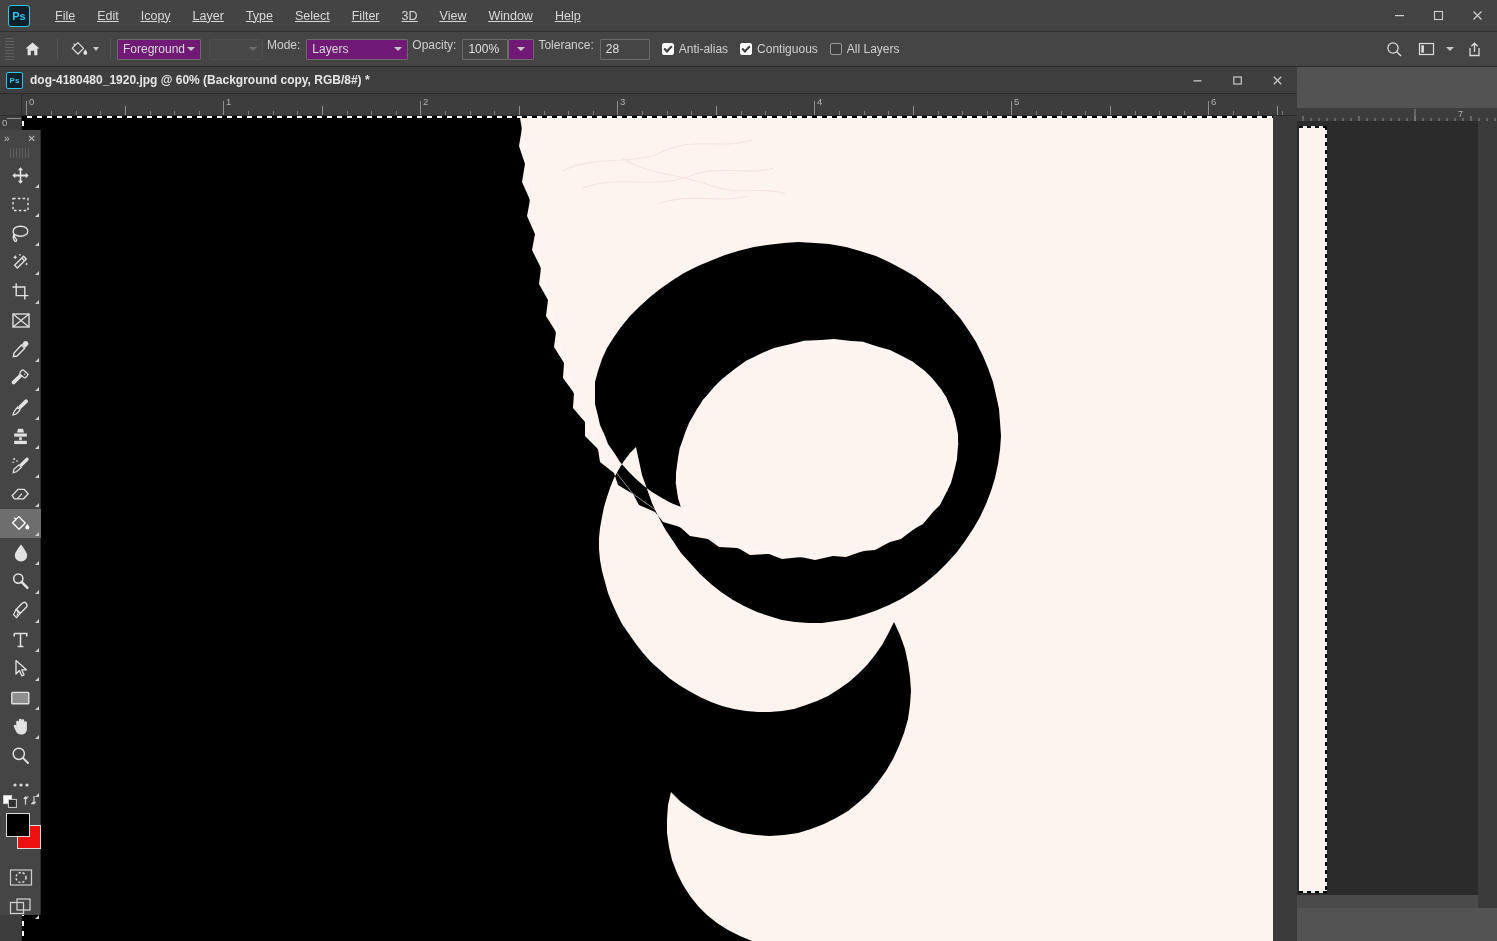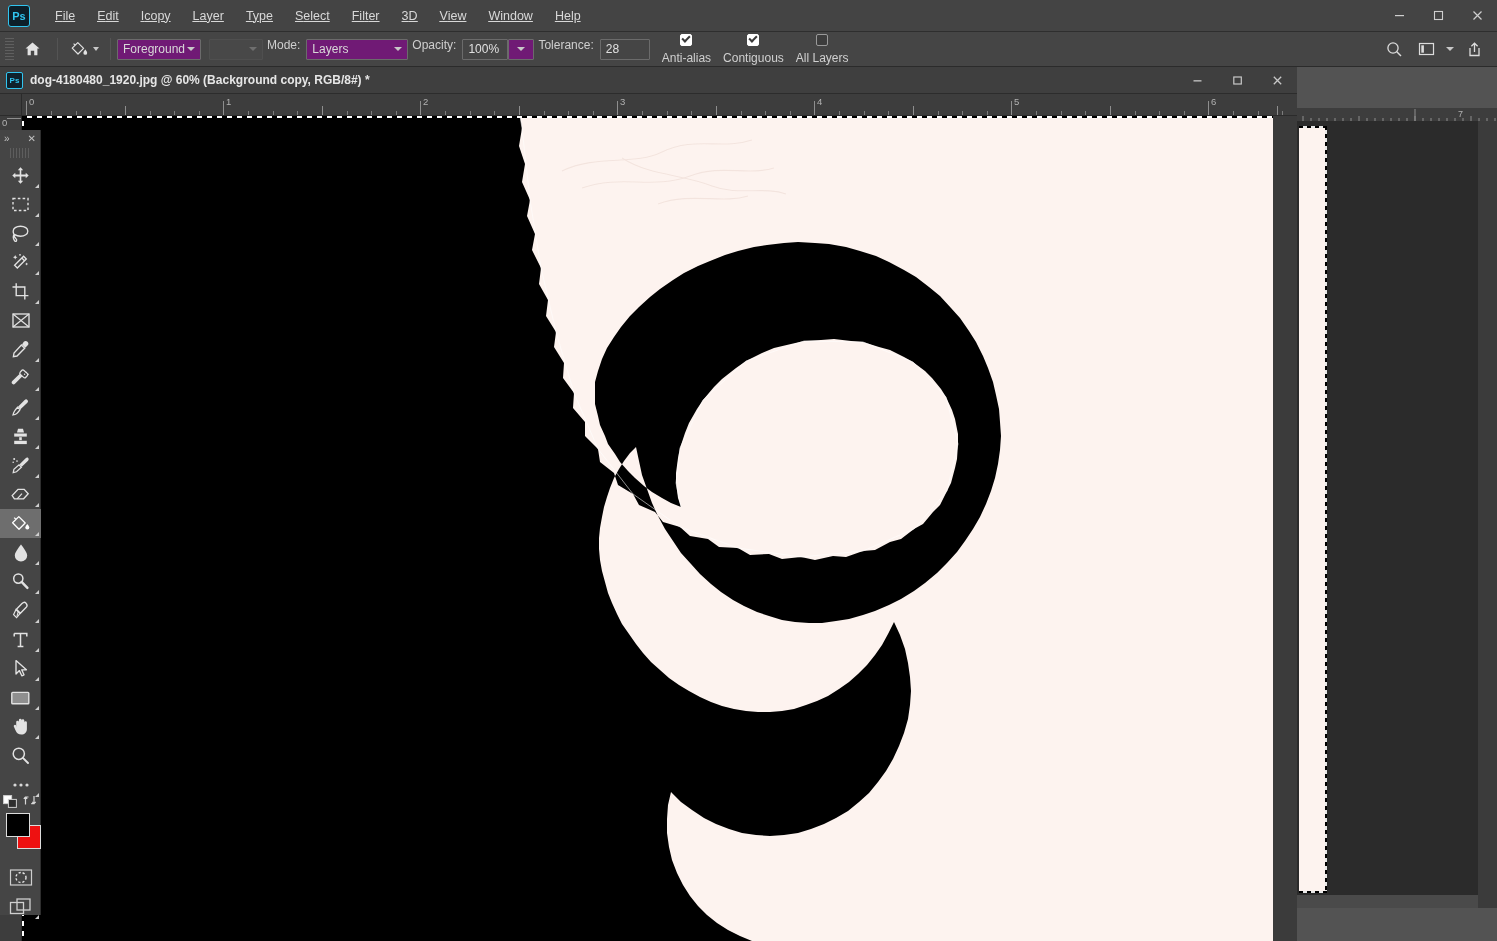--- a/index.html
+++ b/index.html
@@ -85,21 +85,21 @@
   .dd-fill { width: 84px; }
   .dd-pattern { width: 54px; }
   .dd-mode { width: 102px; }
   .dd-op { width: 26px; padding: 0 3px; justify-content: center; }
   .numfield {
     height: 21px; min-width: 46px; background: #454545; border: 1px solid #6b6b6b;
     color: #e0e0e0; font-size: 12px; display: flex; align-items: center;
     padding: 0 5px; border-radius: 1px;
   }
   .numfield.tol { min-width: 50px; }
-  .chkwrap { display: flex; align-items: center; gap: 5px; margin-left: 12px; white-space: nowrap; flex-direction: column; }
+  .chkwrap { display: flex; align-items: center; gap: 5px; margin-left: 12px; white-space: nowrap; }
   .chk {
     width: 12px; height: 12px; border: 1px solid #9a9a9a; background: #3d3d3d;
     border-radius: 2px; display: flex; align-items: center; justify-content: center;
     flex: 0 0 auto;
   }
   .chk.on { background: #ffffff; border-color: #ffffff; }
   .chk.on:after {
     content: ""; width: 6px; height: 3px;
     border-left: 2px solid #3a3a3a; border-bottom: 2px solid #3a3a3a;
     transform: rotate(-45deg) translate(1px,-1px);

